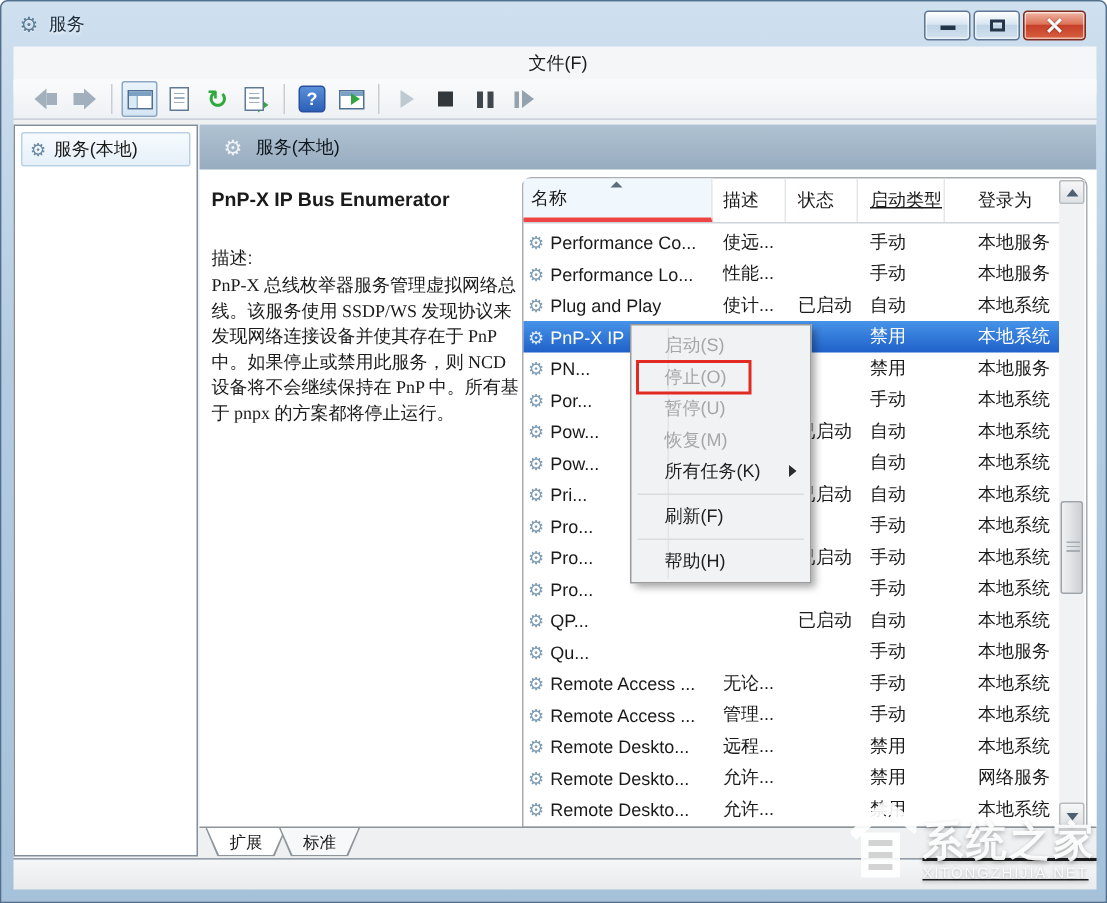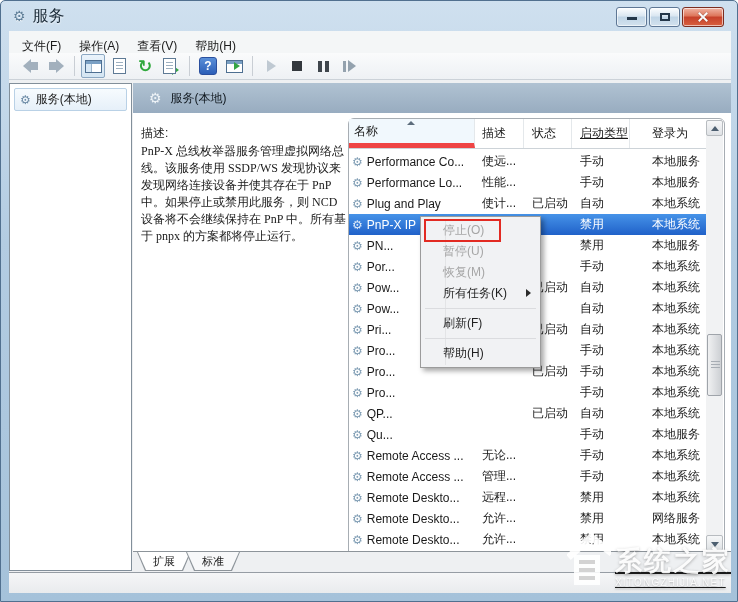--- a/index.html
+++ b/index.html
@@ -6,38 +6,38 @@
   html,body { width:738px; height:602px; overflow:hidden; }
   body { font-family:"Liberation Sans","DejaVu Sans",sans-serif; font-size:12px; color:#1a1a1a; }
 
   .window { position:relative; width:738px; height:602px;
     background:linear-gradient(180deg,#cfe0ef 0%,#b3cce2 40%,#a5c2da 100%);
     border:1px solid #51708f; border-radius:5px 5px 0 0; overflow:hidden; }
 
   
   .titlebar { position:absolute; left:0; top:0; width:738px; height:30px; display:flex; align-items:center; padding-left:12px; }
   .titlebar .app-gear { font-size:14px; color:#5f7f99; margin-right:7px; text-shadow:0 1px 0 rgba(255,255,255,.7); }
-  .titlebar .title-text { font-size:16px; color:#1c2c3a; text-shadow:0 1px 2px rgba(255,255,255,.8); }
+  .titlebar .title-text { font-size:12px; color:#1c2c3a; text-shadow:0 1px 2px rgba(255,255,255,.8); }
 
   .winbtns { position:absolute; top:6px; right:13px; display:flex; }
   .wbtn { height:20px; border:1px solid #5e7795; border-radius:3px; margin-left:2px;
     background:linear-gradient(180deg,#fdfeff,#d9e6f1 45%,#bfd4e6 50%,#d3e2ee);
     box-shadow:inset 0 0 0 1px rgba(255,255,255,.6); position:relative; cursor:default; }
   .wbtn.min,.wbtn.max { width:31px; }
   .wbtn.close { width:42px; border-color:#7c2d20;
     background:linear-gradient(180deg,#f0b4a4,#dd7459 45%,#c6402a 50%,#d8603f); }
   .glyph-min { position:absolute; left:10px; bottom:6px; width:10px; height:3px; background:#24374a; }
   .glyph-max { position:absolute; left:10px; top:5px; width:10px; height:8px; border:2px solid #24374a; background:transparent; }
   .glyph-x { position:absolute; left:50%; top:50%; width:12px; height:12px; transform:translate(-50%,-50%); }
   .glyph-x::before,.glyph-x::after { content:""; position:absolute; left:5px; top:0; width:2px; height:12px; background:#fff; box-shadow:0 0 1px rgba(0,0,0,.5); }
   .glyph-x::before { transform:rotate(45deg); } .glyph-x::after { transform:rotate(-45deg); }
 
   
   .menubar { position:absolute; left:8px; top:30px; width:722px; height:32px; background:#f4f6f7;
-    border-bottom:1px solid #e0e4e8; display:flex; align-items:center; padding-left:4px; }
+    border-bottom:1px solid #e0e4e8; display:flex; align-items:center; padding-left:4px;flex-direction:column; }
   .menu-item { padding:3px 9px; cursor:default; }
 
   
   .toolbar { position:absolute; left:8px; top:52px; width:722px; height:27px;
     background:linear-gradient(180deg,#fafbfc,#eef1f4); border-bottom:1px solid #ccd2d8;
     display:flex; align-items:center; padding-left:8px; }
   .tbtn { display:flex; align-items:center; justify-content:center; height:24px; min-width:24px; margin:0 1px; cursor:default; }
   .tsep { width:1px; height:20px; background:#c9ced4; margin:0 5px; }
 
   .arrw { display:flex; align-items:center; }
@@ -87,21 +87,21 @@
   .desc-title { font-weight:bold; font-size:13px; margin-bottom:24px; }
   .desc-label { margin-bottom:1px; }
   .desc-text { line-height:17px;font-family:Liberation Serif, serif; }
 
   
   .list-panel { position:absolute; left:215px; top:35px; width:377px; height:434px;
     background:#fff; border:1px solid #a7adb3; border-radius:6px 6px 0 0; }
   .lheader { position:absolute; left:0; top:0; height:30px; width:358px; display:flex;
     border-bottom:1px solid #cdd3d8; }
   .hcell { position:relative; height:100%; border-right:1px solid #e4e8eb; display:flex; align-items:center; cursor:default; }
-  .hcell.c-name   { width:126px; padding-left:5px; background:#f1f8fd; border-bottom:5px solid #ef4444; margin-bottom:-1px; }
+  .hcell.c-name   { width:126px; padding-left:5px; background:#f1f8fd; border-bottom:3px solid #ef4444; margin-bottom:-1px; }
   .hcell.c-desc   { width:49px;  padding-left:7px; }
   .hcell.c-status { width:48px;  padding-left:8px; }
   .hcell.c-start  { width:58px;  padding-left:8px;text-decoration:underline; }
   .hcell.c-logon  { width:77px;  padding-left:22px; border-right:none; }
   .sort-arrow { position:absolute; left:58px; top:2px; width:0; height:0;
     border:4px solid transparent; border-bottom:4px solid #5d6d7c; border-top:0; }
 
   .rows { position:absolute; left:0; top:32px; width:358px; }
   .row { display:flex; height:21px; align-items:center; cursor:default; }
   .row span { white-space:nowrap; overflow:hidden; }
@@ -260,20 +260,21 @@
     </div>
   </div>
 
   <div class="main-panel">
     <div class="band">
       <span class="gear">⚙</span>
       <span class="band-label">服务(本地)</span>
     </div>
 
     <div class="desc-block">
+      <div class="desc-title">PnP-X IP Bus Enumerator</div>
       <div class="desc-label">描述:</div>
       <div class="desc-text">PnP-X 总线枚举器服务管理虚拟网络总线。该服务使用 SSDP/WS 发现协议来发现网络连接设备并使其存在于 PnP 中。如果停止或禁用此服务，则 NCD 设备将不会继续保持在 PnP 中。所有基于 pnpx 的方案都将停止运行。</div>
     </div>
 
     <div class="list-panel">
       <div class="lheader">
         <div class="hcell c-name">
           <span class="sort-arrow"></span>
           <span>名称</span>
         </div>
@@ -511,20 +512,25 @@
         <div class="sthumb"></div>
         <div class="sbtn down">
             <span class="tri-dn"></span>
           </div>
       </div>
     </div>
   </div>
 
   <div class="context-menu">
 
+      <div class="mi disabled">
+        
+        <span>启动(S)</span>
+        
+      </div>
 
       <div class="mi disabled highlighted">
         <span class="red-box"></span>
         <span>停止(O)</span>
         
       </div>
 
       <div class="mi disabled">
         
         <span>暂停(U)</span>

